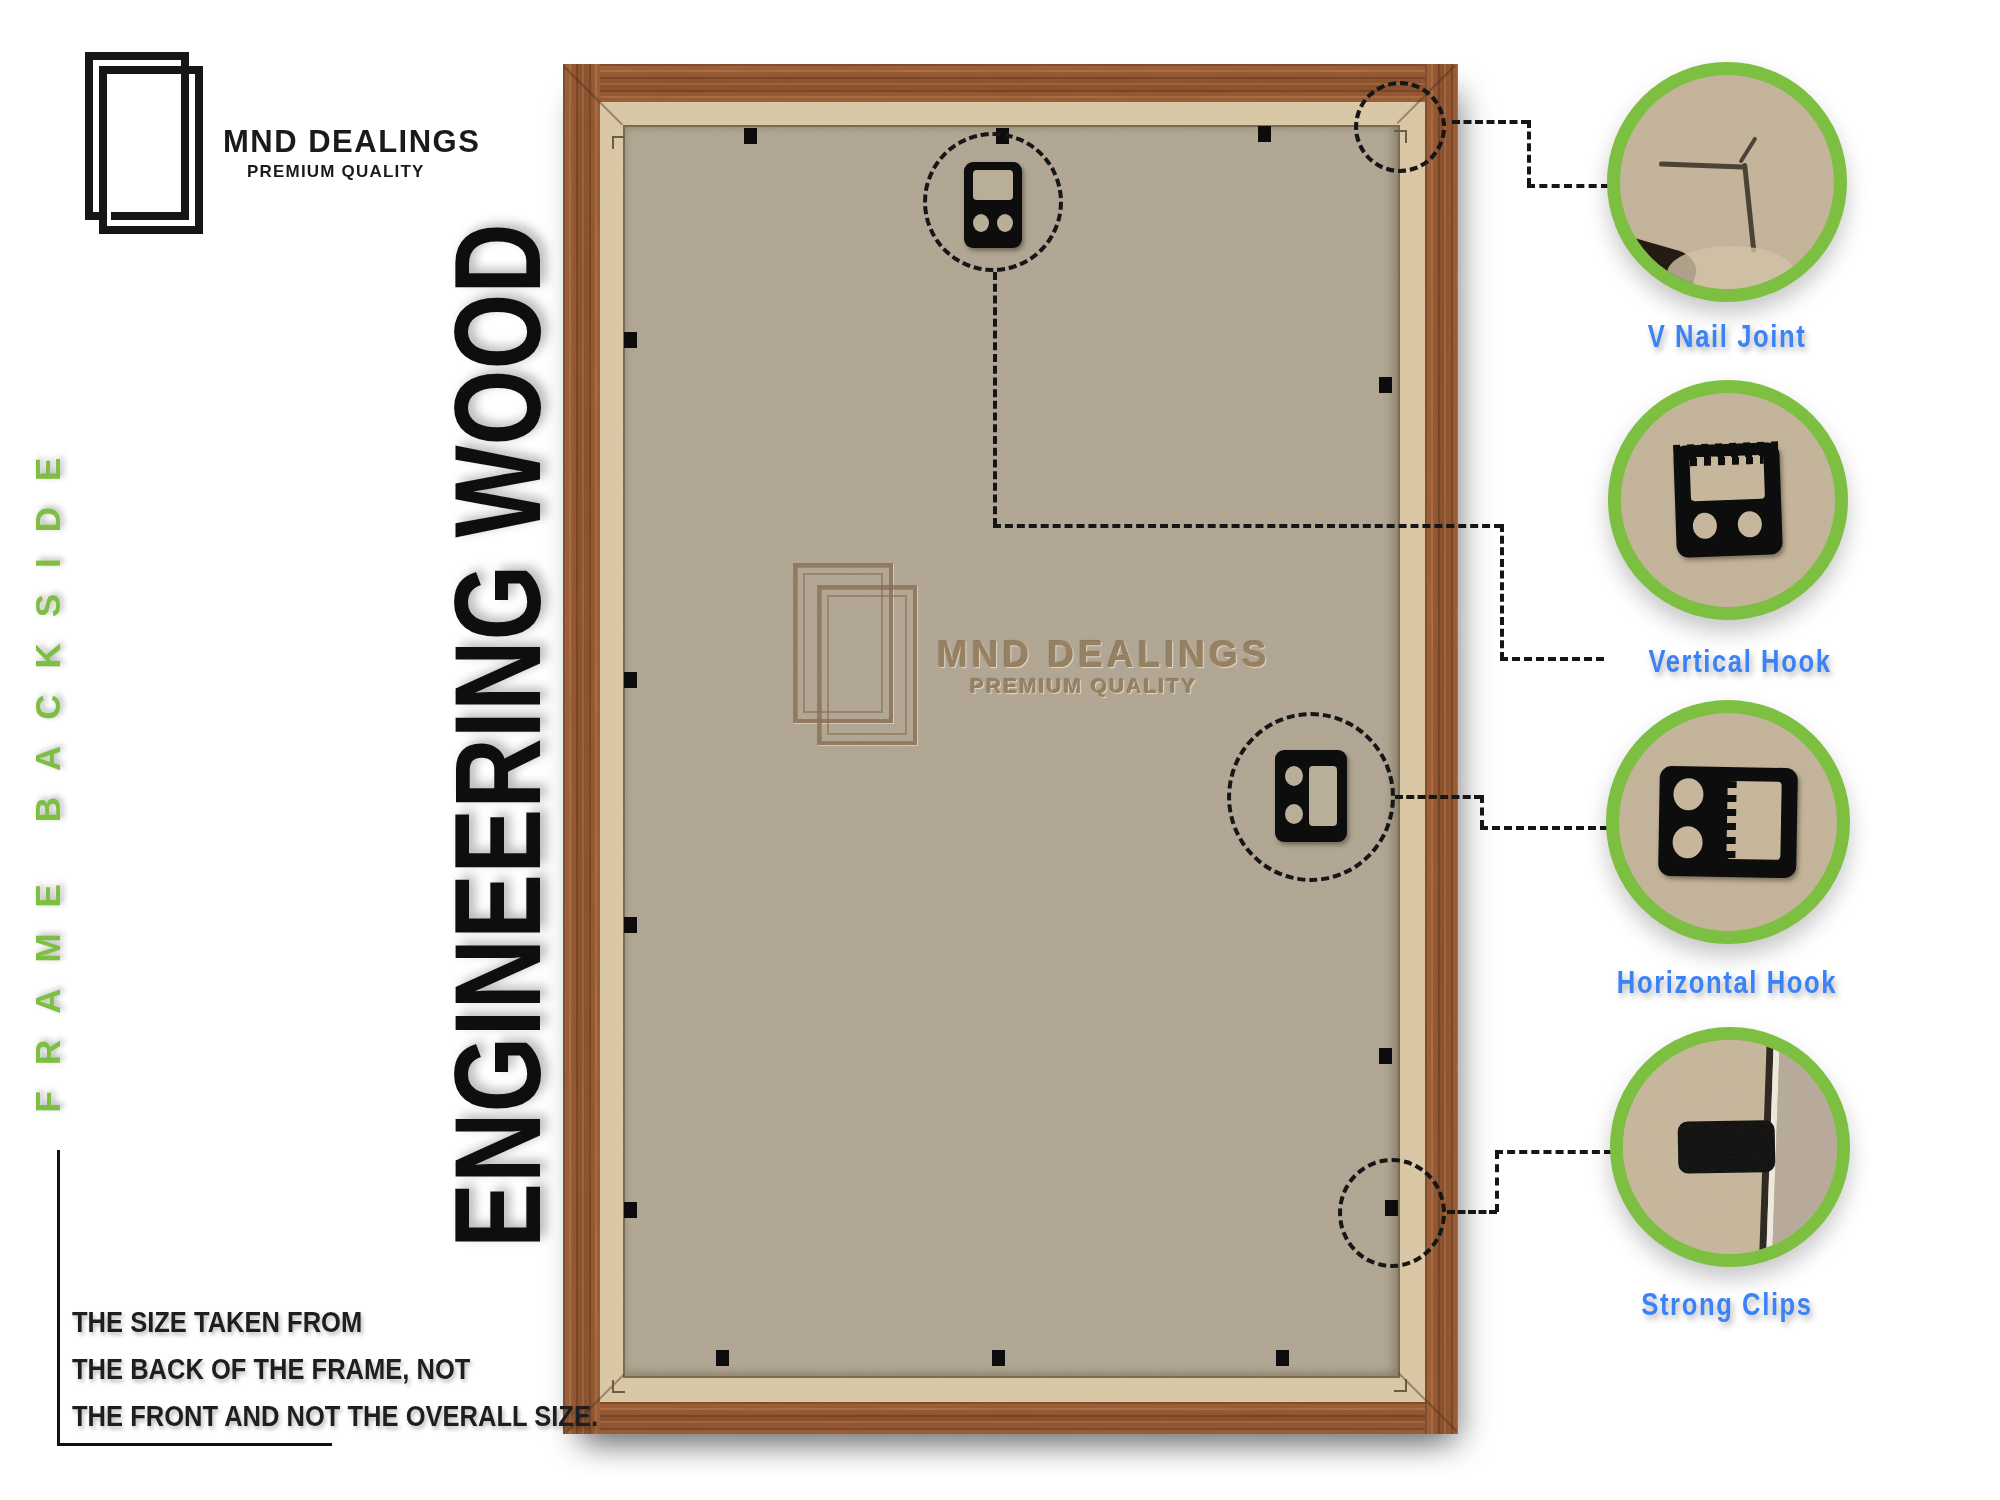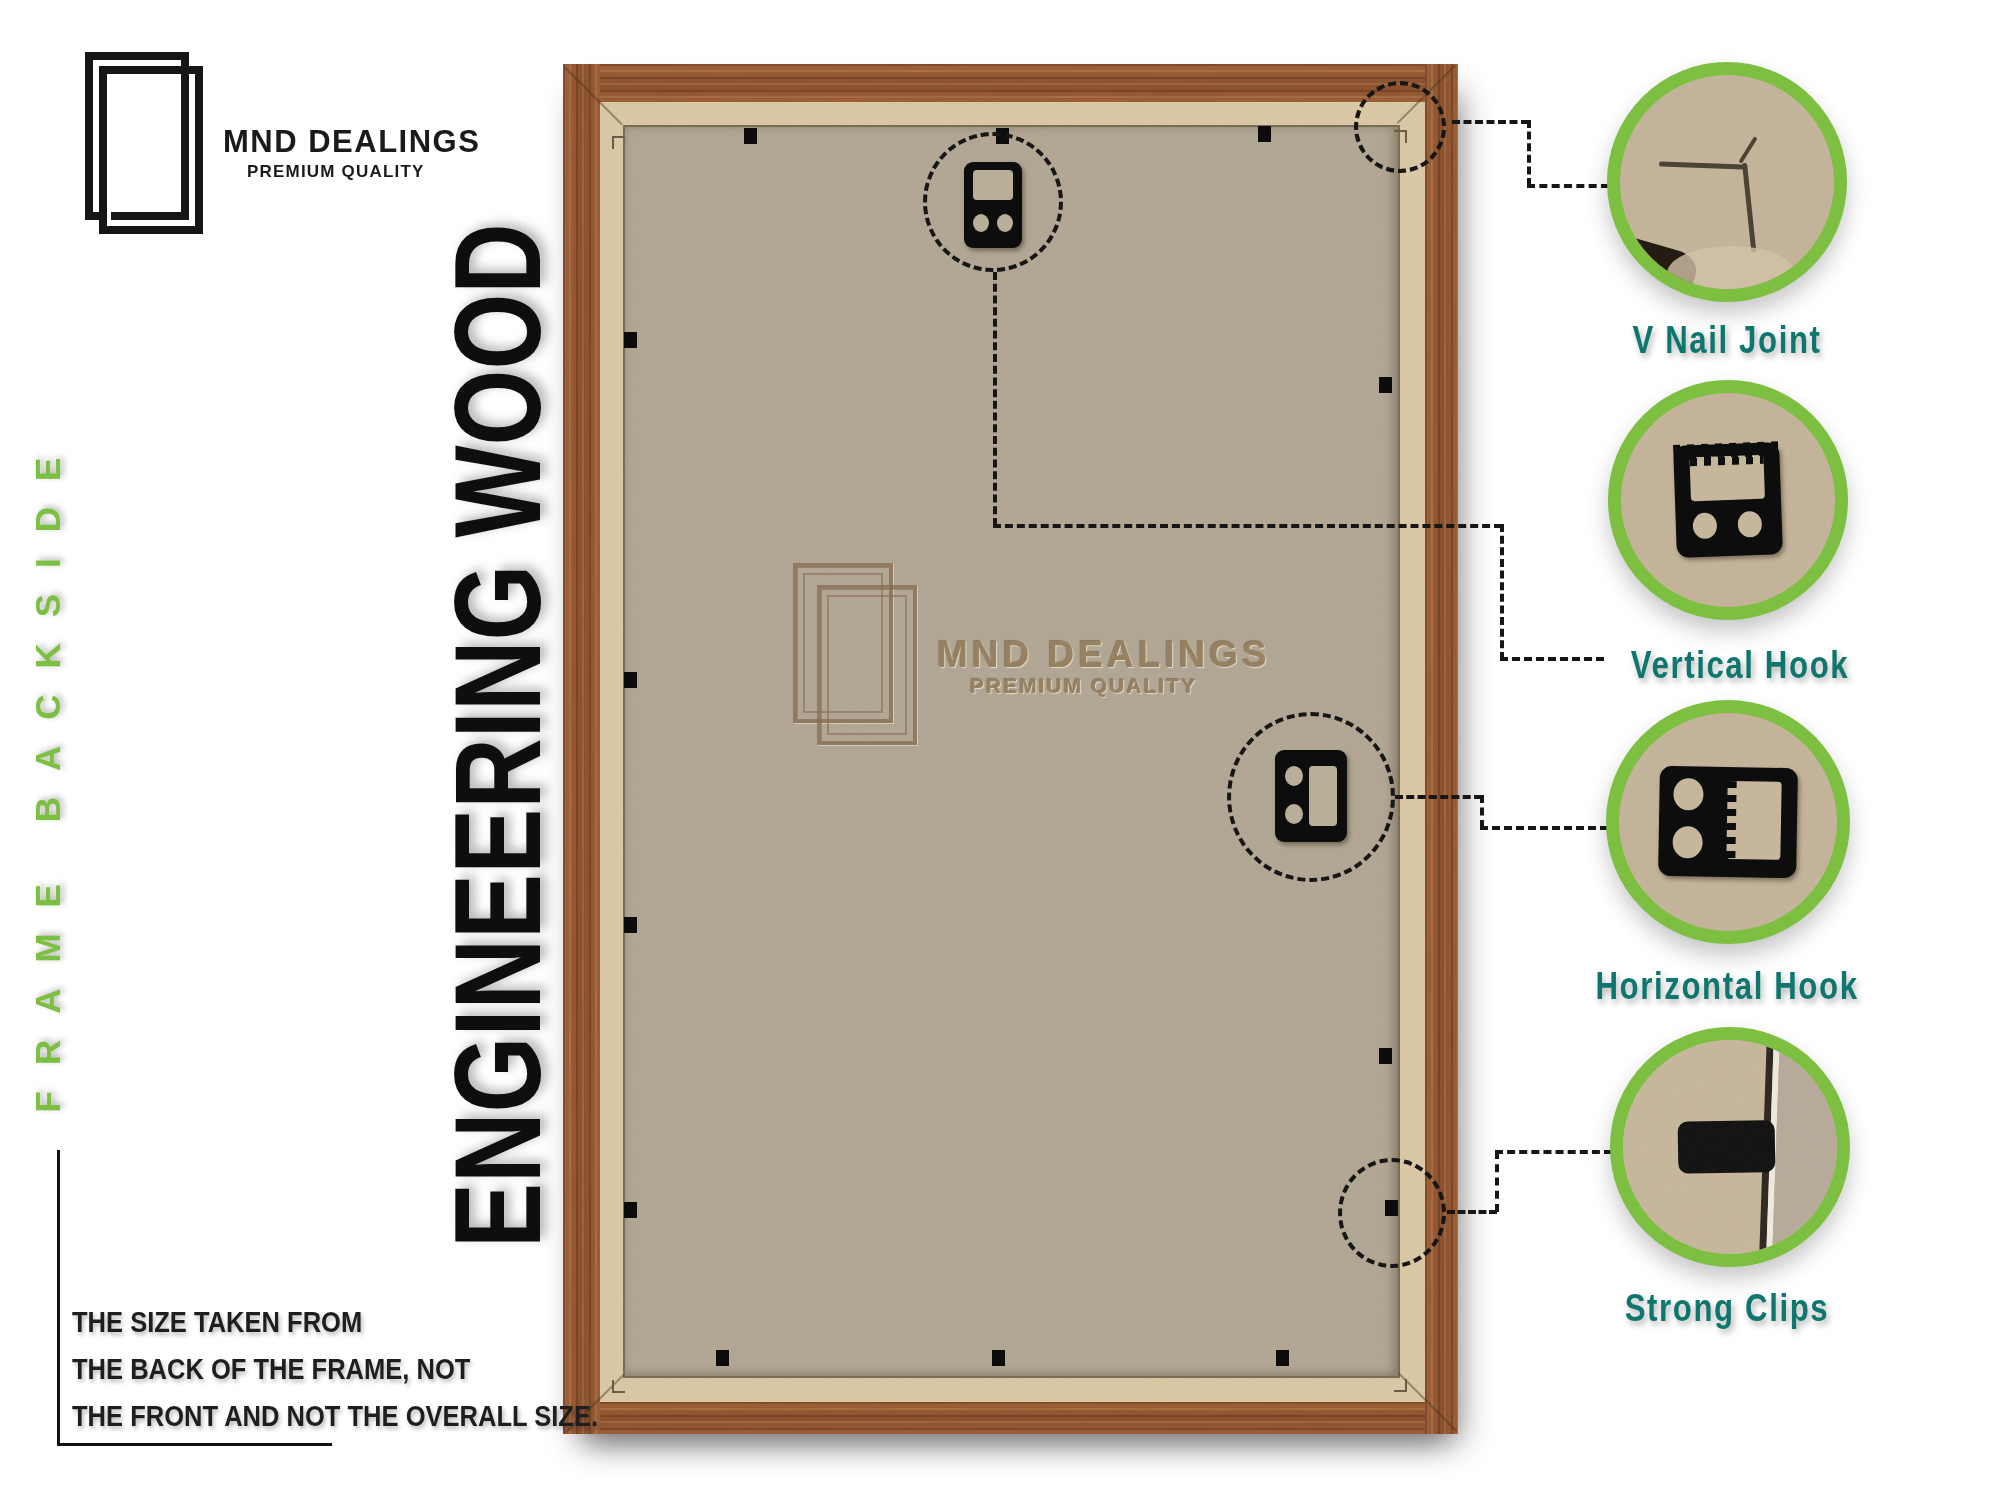--- a/index.html
+++ b/index.html
@@ -68,22 +68,22 @@
   
   .brand-rect { position:absolute; border:8px solid #161616; }
   #brand-name { position:absolute; left:223px; top:124px; font-size:31px; font-weight:bold;
       letter-spacing:1.5px; color:#1a1a1a; white-space:nowrap; }
   #brand-tagline { position:absolute; left:247px; top:162px; font-size:17px; font-weight:bold;
       letter-spacing:1.2px; color:#1a1a1a; white-space:nowrap; }
 
   
   .callout-circle { position:absolute; border:13px solid #7cbf41; border-radius:50%; overflow:hidden;
       background:#c6b69c; box-shadow:0 12px 22px rgba(0,0,0,.22); }
-  .callout-label { position:absolute; transform:translateX(-50%); white-space:nowrap; color:#0f766e;
-      font-weight:bold; font-size:39px; text-shadow:3px 4px 7px rgba(0,0,0,.30); }
+  .callout-label { position:absolute; transform:translateX(-50%); white-space:nowrap; color:#3b82f6;
+      font-weight:bold; font-size:32px; text-shadow:3px 4px 7px rgba(0,0,0,.30); }
   .callout-label span { display:inline-block; transform:scale(.8,1); letter-spacing:2px; }
   .photo-line { position:absolute; background:#4c4337; border-radius:3px; }
 </style>
 </head>
 <body>
 
 <svg width="0" height="0" style="position:absolute" aria-hidden="true">
   <defs>
     <filter id="paperNoise" x="0" y="0" width="100%" height="100%">
       <feTurbulence type="fractalNoise" baseFrequency="0.55" numOctaves="2" stitchTiles="stitch"></feTurbulence>

